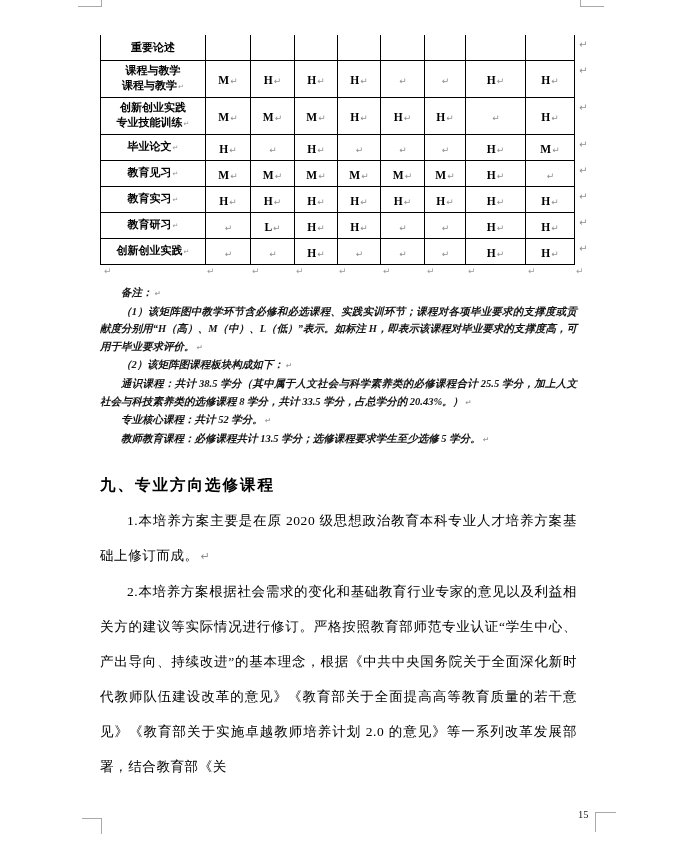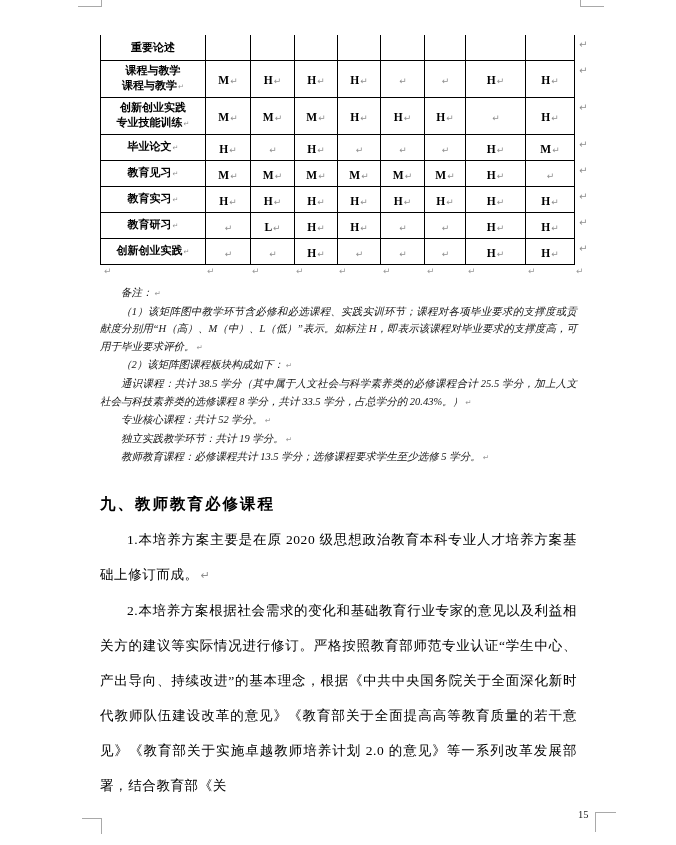--- a/index.html
+++ b/index.html
@@ -21,21 +21,21 @@
   td.label{font-weight:bold;font-size:11px;line-height:15px;color:#000;}
   td.val b{font-size:11.5px;font-weight:bold;font-family:"Liberation Serif","DejaVu Serif",serif;}
   .pm{color:#8f8f8f;font-size:9px;font-weight:normal;font-family:"DejaVu Sans",sans-serif;margin-left:1px;font-style:normal;}
   .cm{color:#8f8f8f;font-size:7px;font-weight:normal;font-family:"DejaVu Sans",sans-serif;margin-left:1px;vertical-align:baseline;}
   .rowmark{position:absolute;left:479px;color:#8f8f8f;font-size:10px;font-family:"DejaVu Sans",sans-serif;}
   .undermarks{position:relative;margin-left:100px;height:16px;width:482px;}
   .undermarks span{position:absolute;top:1px;color:#9a9a9a;font-size:9px;font-family:"DejaVu Sans",sans-serif;}
   
   .notes{margin:3px 0 0 100px;width:477px;}
   .notes p{margin:0;font-size:10.5px;line-height:17.6px;font-style:italic;text-indent:2em;
-           text-align:justify;color:#141414;}
+           text-align:justify;color:#141414;font-weight:bold;}
   .pm3{color:#999;font-size:7.5px;font-style:normal;font-family:"DejaVu Sans",sans-serif;margin-left:2px;}
   
   .sec-heading{margin:27px 0 0 100px;width:477px;font-size:15.5px;font-weight:bold;
                letter-spacing:2px;line-height:20px;color:#000;}
   .pm2{color:#8f8f8f;font-size:11px;font-weight:normal;font-family:"DejaVu Sans",sans-serif;margin-left:2px;letter-spacing:0;}
   .bodytext{margin:6px 0 0 100px;width:477px;}
   .bodytext p{margin:0;font-size:13.5px;line-height:35px;text-indent:2em;text-align:justify;
               letter-spacing:0.6px;color:#000;}
   
   .pagenum{position:absolute;left:578px;top:809px;font-size:10.5px;color:#222;}
@@ -194,25 +194,24 @@
       <span class="" style="position: absolute; left: 428px; top: 1px; color: rgb(154, 154, 154); font-size: 9px; font-family: &quot;DejaVu Sans&quot;, sans-serif;">↵</span>
       <span class="" style="position: absolute; left: 476px; top: 1px; color: rgb(154, 154, 154); font-size: 9px; font-family: &quot;DejaVu Sans&quot;, sans-serif;">↵</span>
     </div>
 
   <div class="notes">
       <p>备注：<span class="pm3">↵</span></p>
       <p>（1）该矩阵图中教学环节含必修和必选课程、实践实训环节；课程对各项毕业要求的支撑度或贡献度分别用“H（高）、M（中）、L（低）”表示。如标注 H，即表示该课程对毕业要求的支撑度高，可用于毕业要求评价。<span class="pm3">↵</span></p>
       <p>（2）该矩阵图课程板块构成如下：<span class="pm3">↵</span></p>
       <p>通识课程：共计 38.5 学分（其中属于人文社会与科学素养类的必修课程合计 25.5 学分，加上人文社会与科技素养类的选修课程 8 学分，共计 33.5 学分，占总学分的 20.43%。）<span class="pm3">↵</span></p>
       <p>专业核心课程：共计 52 学分。<span class="pm3">↵</span></p>
-      <p>独立实践教学环节：共计 19 学分。<span class="pm3">↵</span></p>
       <p>教师教育课程：必修课程共计 13.5 学分；选修课程要求学生至少选修 5 学分。<span class="pm3">↵</span></p>
     </div>
 
-  <div class="sec-heading"><span>九、教师教育必修课程</span><span class="pm2"></span></div>
+  <div class="sec-heading"><span>九、专业方向选修课程</span><span class="pm2"></span></div>
 
   <div class="bodytext">
       <p>1.本培养方案主要是在原 2020 级思想政治教育本科专业人才培养方案基础上修订而成。<span class="pm2">↵</span></p>
       <p>2.本培养方案根据社会需求的变化和基础教育行业专家的意见以及利益相关方的建议等实际情况进行修订。严格按照教育部师范专业认证“学生中心、产出导向、持续改进”的基本理念，根据《中共中央国务院关于全面深化新时代教师队伍建设改革的意见》《教育部关于全面提高高等教育质量的若干意见》《教育部关于实施卓越教师培养计划 2.0 的意见》等一系列改革发展部署，结合教育部《关</p>
     </div>
 
   <div class="pagenum"><span>15</span><span class="pm3"></span></div>
 
 </div>
 

